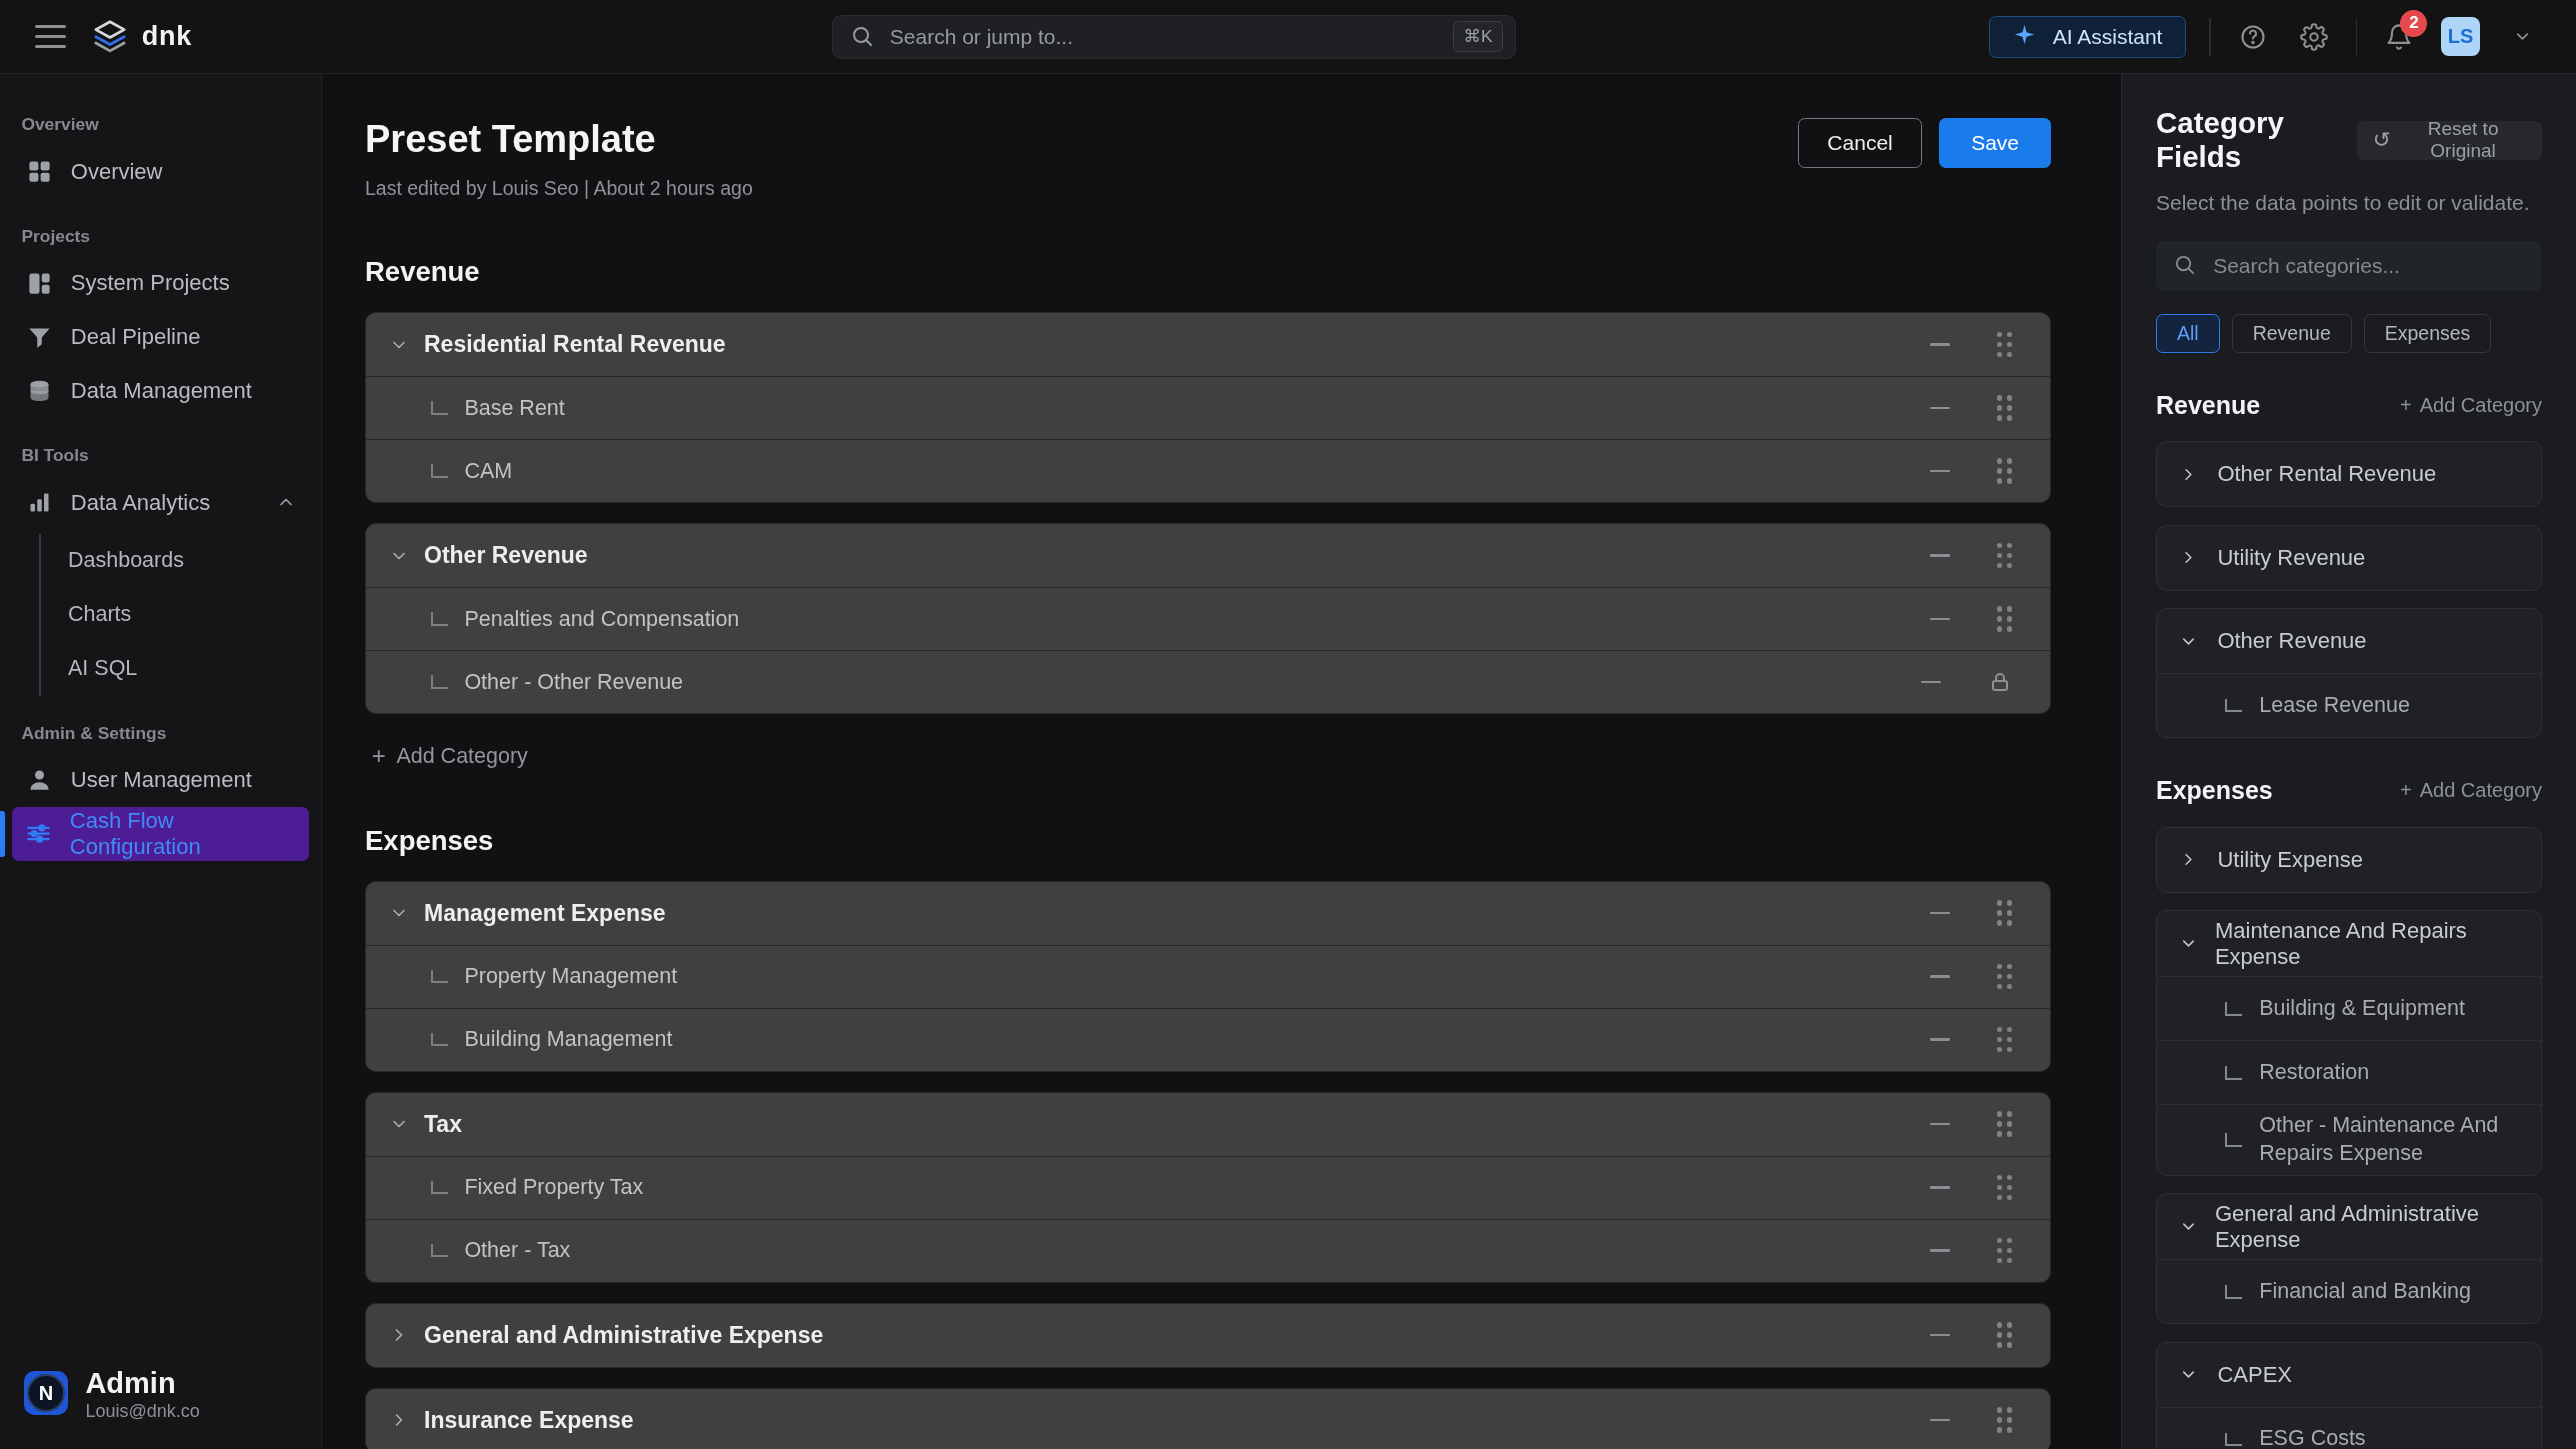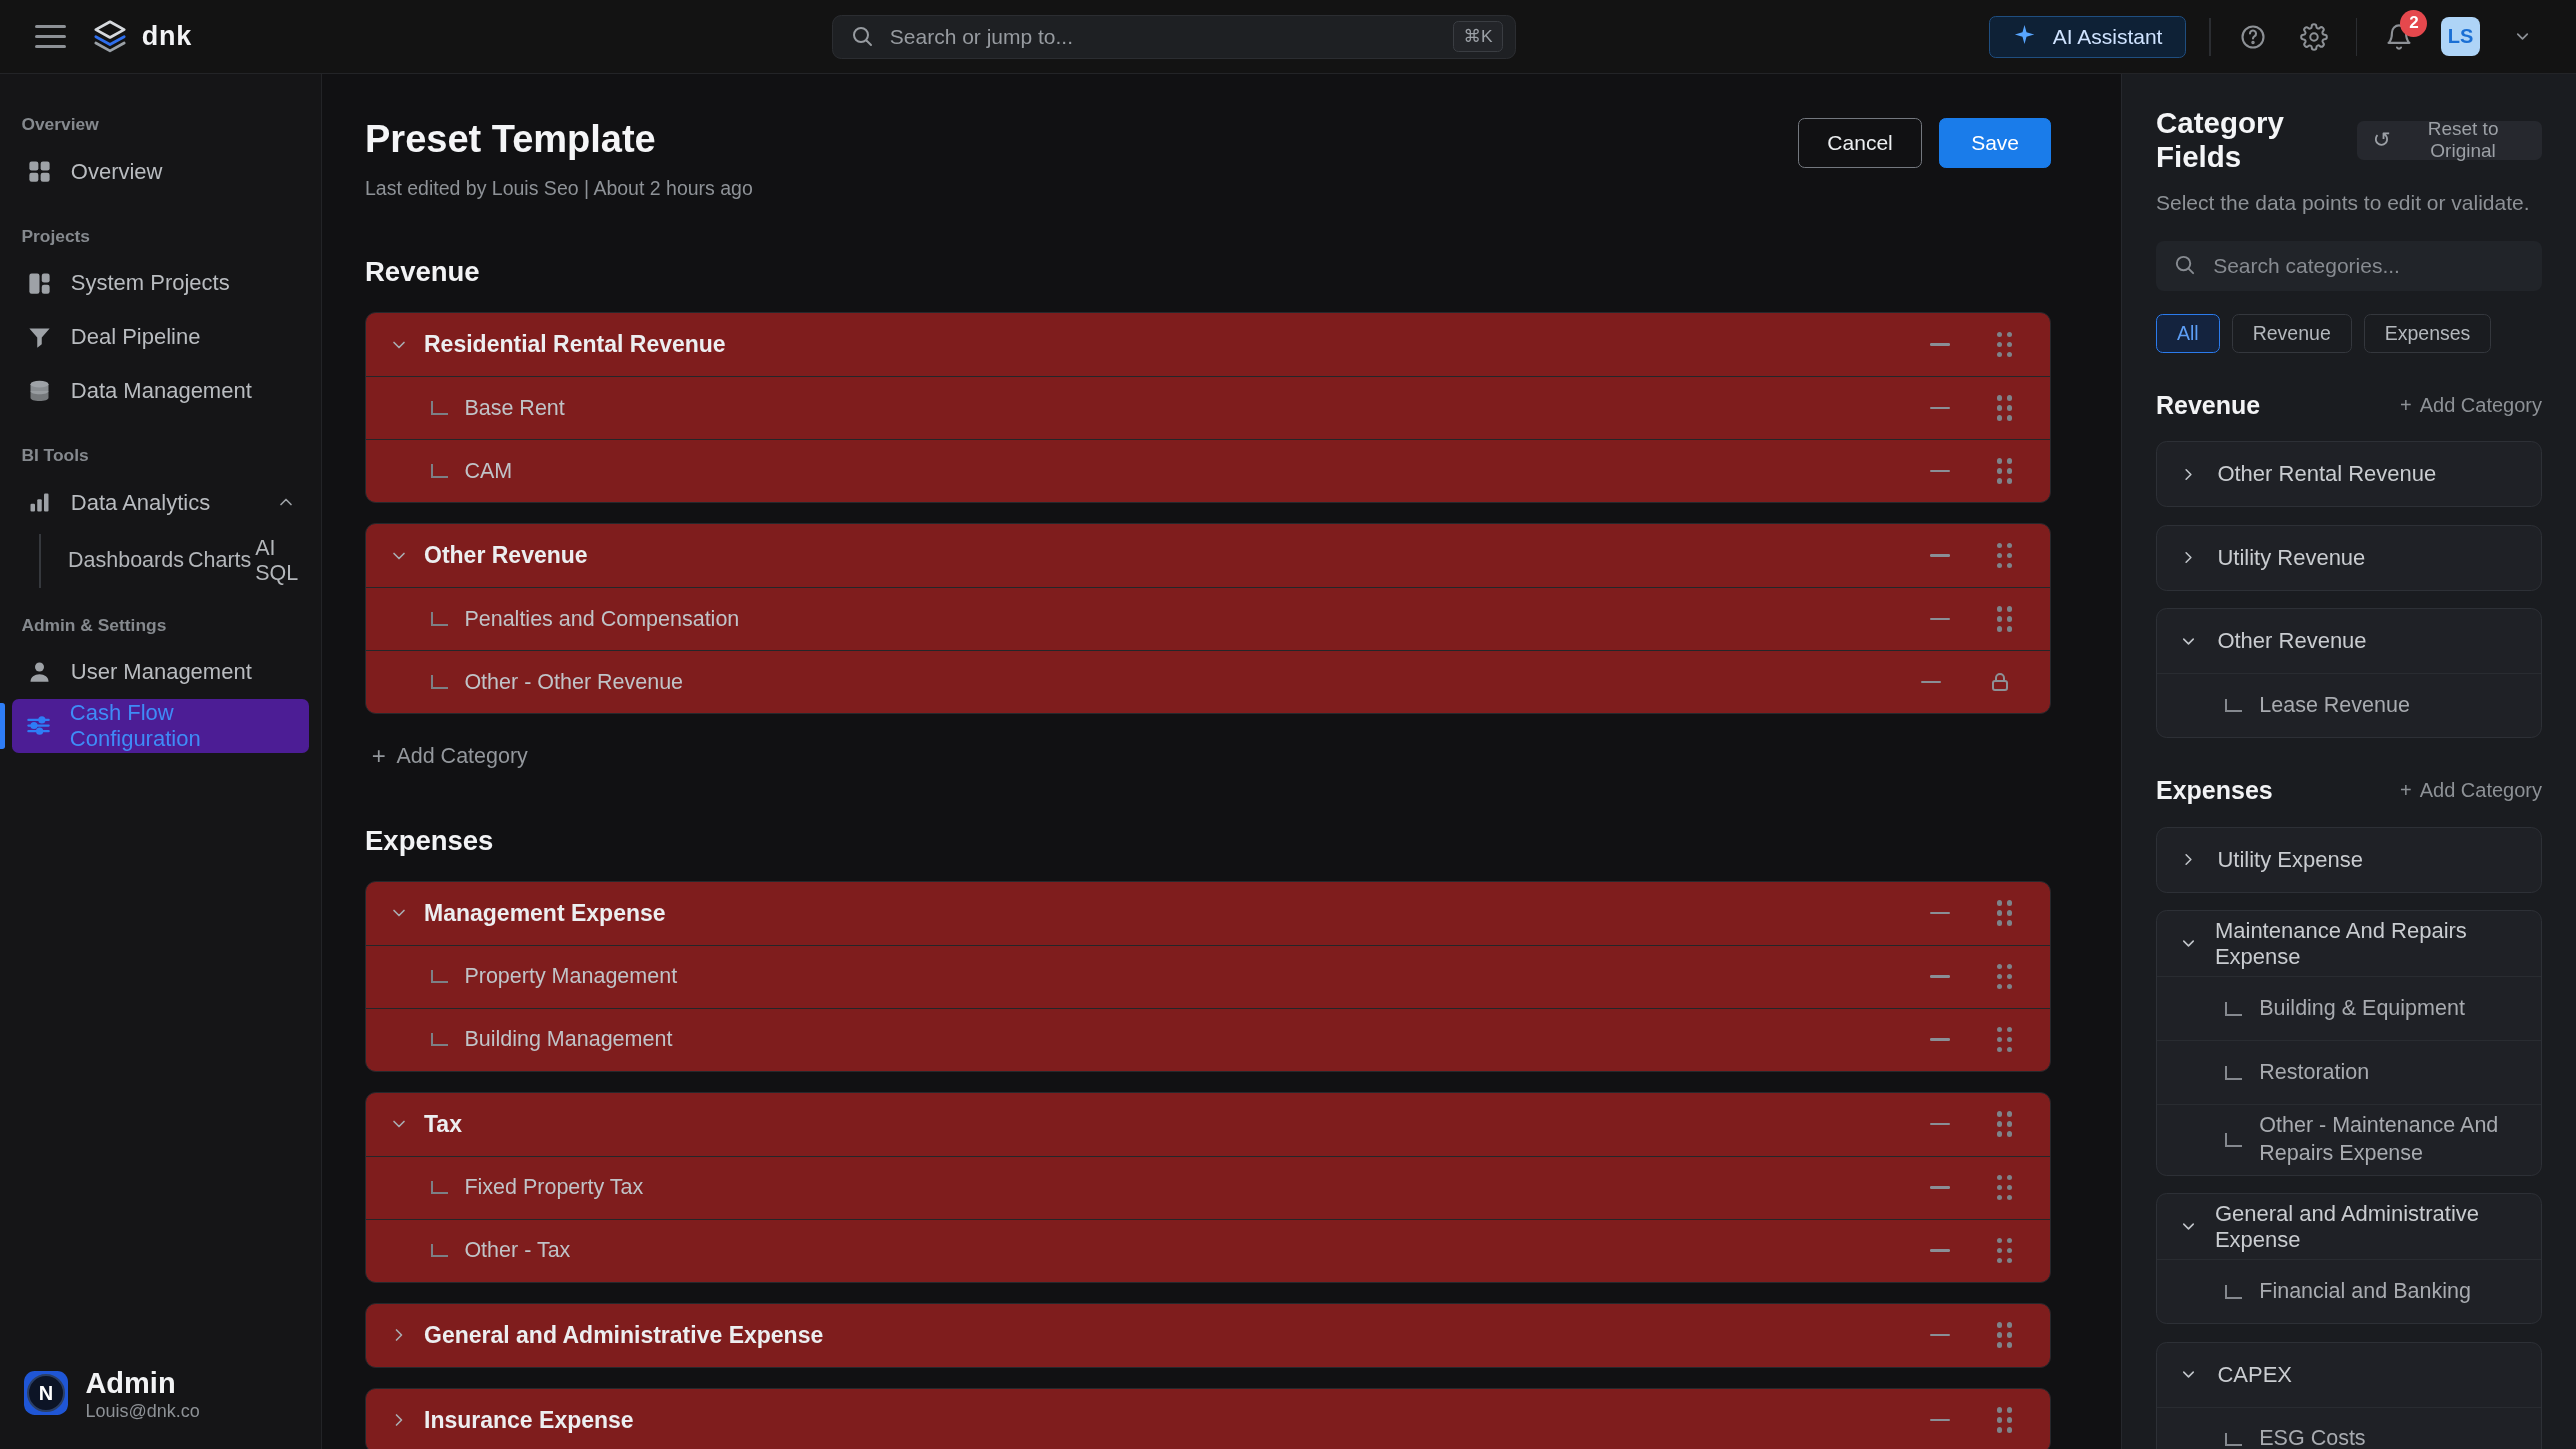--- a/index.html
+++ b/index.html
@@ -55,21 +55,21 @@
   .sb-item .icon svg { width:27px; height:27px; }
   .sb-item .lbl { margin-left:17.4px; font-size:22px; }
   .sb-item .tog { margin-left:auto; color:#9ea2a7; }
   .sb-item .tog svg { width:20px; height:20px; }
   .sb-item.active { background:#4c1d95; }
   .sb-item.active::before { content:""; position:absolute; left:-12px; top:4px; bottom:4px; width:5.4px;
     background:#2e7df6; border-radius:0 2.7px 2.7px 0; }
   .sb-item.active .lbl { color:#3f8cf7; font-weight:400; }
   .sb-item.active .icon { color:#2e7df6; }
   .sb-sub { margin:4px 0 4px 27px; border-left:2px solid #35383d; padding-left:23px;
-    display:flex; flex-direction:row; }
+    display:flex; flex-direction:column; }
   .sb-subitem { height:54px; display:flex; align-items:center; font-size:21.5px; color:#b3b6ba;
     padding-left:4px; border-radius:5.4px; cursor:pointer; }
   .sb-user { margin-top:auto; display:flex; align-items:center; gap:17.4px; padding:20px 12px 27px; }
   .sb-avatar { width:44px; height:44px; border-radius:10.7px; background:#1f56d6;
     display:flex; align-items:center; justify-content:center; }
   .sb-avatar .ring { width:38px; height:38px; border-radius:50%; background:#0c1426;
     border:2px solid #2b3f66; display:flex; align-items:center; justify-content:center;
     color:#fff; font-size:20px; font-weight:700; }
   .sb-user .nm { font-size:29px; font-weight:700; color:#f2f3f5; line-height:1.25; }
   .sb-user .em { font-size:18px; color:#8d9196; }
@@ -79,21 +79,21 @@
   .main-head { display:flex; align-items:flex-start; justify-content:space-between; padding-top:44px; }
   .pg-title { font-size:38px; font-weight:700; color:#f4f5f7; margin:0; }
   .pg-sub { margin-top:16px; font-size:19.5px; color:#8e9297; }
   .head-actions { display:flex; gap:17.4px; }
   .btn { height:50px; border-radius:6.7px; font-size:21px; font-family:"Liberation Sans",sans-serif;
     display:flex; align-items:center; justify-content:center; cursor:pointer; }
   .btn.cancel { padding:0 28px; background:transparent; border:1.3px solid #74787f; color:#eceef0; }
   .btn.save { padding:0 31px; background:#1a7cea; border:1.3px solid #1a7cea; color:#fff; }
 
   .sec-title { font-size:27.5px; font-weight:700; color:#f2f3f5; margin:56px 0 24px; }
-  .group-card { background:#7f1d1d; border:1.3px solid #26282c; border-radius:10.7px; overflow:hidden; }
+  .group-card { background:#404040; border:1.3px solid #26282c; border-radius:10.7px; overflow:hidden; }
   .group-card + .group-card { margin-top:20px; }
   .g-row { height:63px; display:flex; align-items:center; padding:0 23px; }
   .g-row + .g-row { border-top:1.3px solid #242629;justify-content:space-between; }
   .g-row .chev { width:23px; display:flex; color:#a9adb2; }
   .g-row .chev svg { width:20px; height:20px; }
   .g-row .plabel { margin-left:12px; font-size:23px; font-weight:700; color:#eceef0; }
   .elbow { width:17.4px; height:13.4px; border-left:2px solid #7c8086; border-bottom:2px solid #7c8086;
     display:inline-block; }
   .g-row .elbow { margin-left:42px; }
   .g-row .clabel { margin-left:16px; font-size:21.5px; color:#c0c3c7; }

